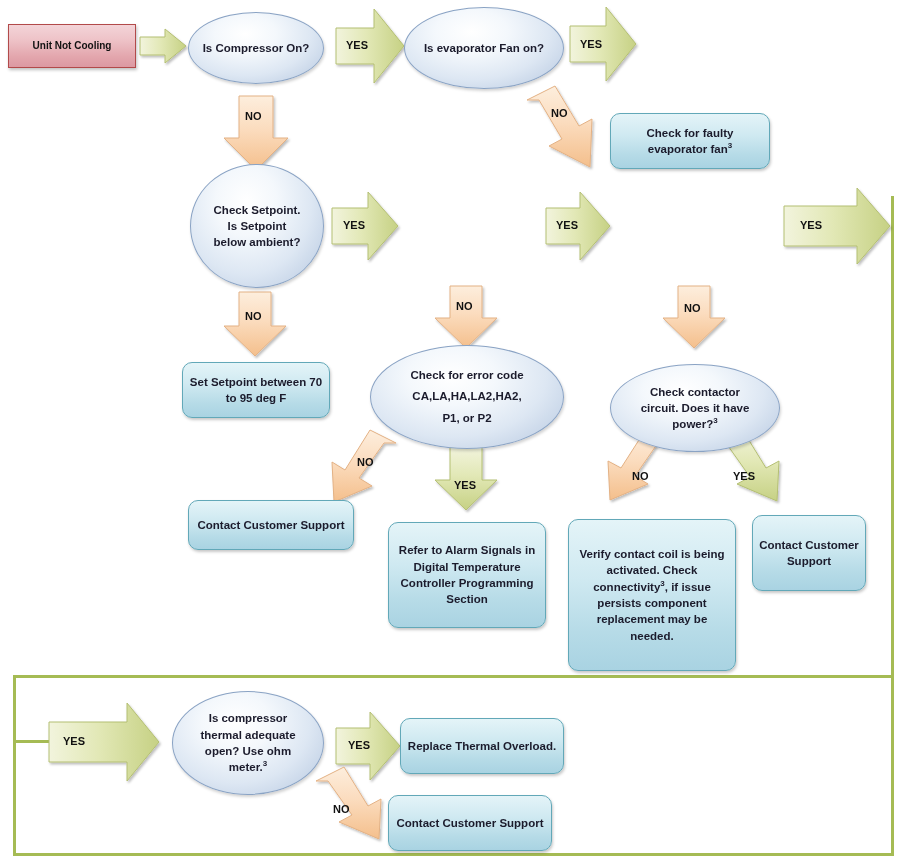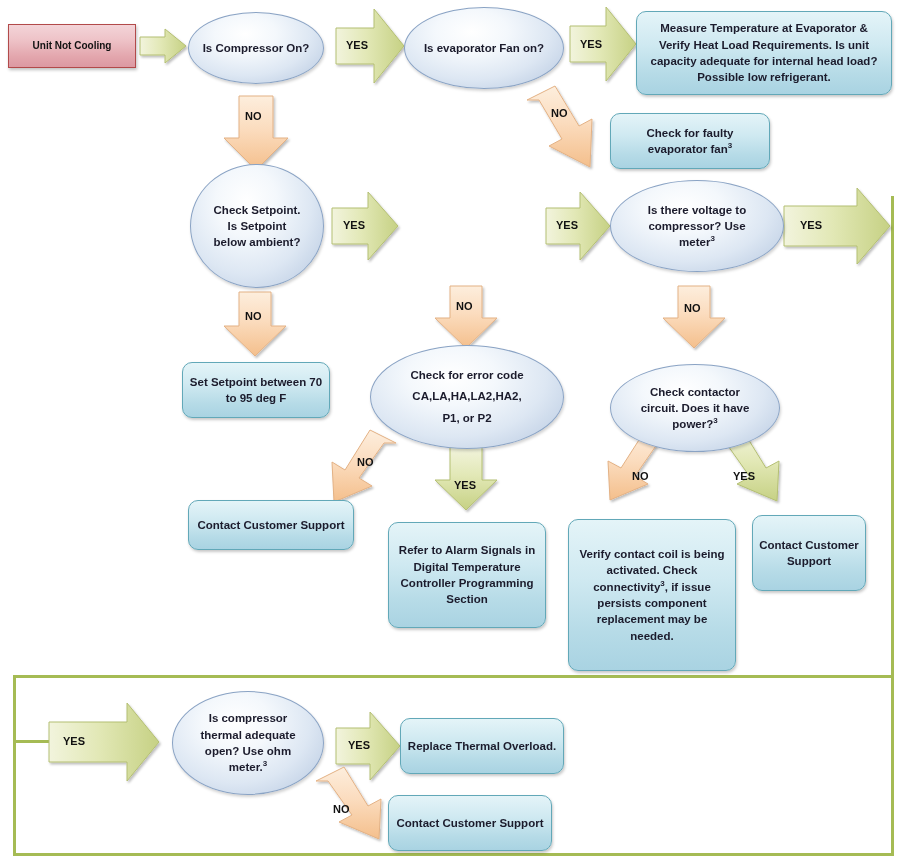--- a/index.html
+++ b/index.html
@@ -180,43 +180,33 @@
   </div>
 
   <div class="node ellipse" style="left:188px;top:12px;width:136px;height:72px;z-index:5;">
     <div class="txt">Is Compressor On?</div>
   </div>
 
   <div class="node ellipse" style="left:404px;top:7px;width:160px;height:82px;z-index:5;">
     <div class="txt">Is evaporator Fan on?</div>
   </div>
 
-  <div class="node box" style="left:636px;top:11px;width:256px;height:84px;z-index:5;">
-    <div class="txt">Measure Temperature at Evaporator &amp; Verify Heat Load Requirements.  Is unit capacity adequate for internal head load? Possible low refrigerant.</div>
-  </div>
 
   <div class="node box" style="left:610px;top:113px;width:160px;height:56px;z-index:5;overflow:hidden;">
     <div class="txt">
       <span>Check for faulty</span><br>
       <span>evaporator fan</span><span class="sup">3</span>
     </div>
   </div>
 
   <div class="node ellipse" style="left:190px;top:164px;width:134px;height:124px;z-index:5;">
     <div class="txt" style="padding:0 22px;">Check Setpoint.  Is Setpoint below ambient?</div>
   </div>
 
 
-  <div class="node ellipse" style="left:610px;top:180px;width:174px;height:92px;z-index:5;">
-    <div class="txt">
-      <span>Is there voltage to</span><br>
-      <span>compressor? Use</span><br>
-      <span>meter</span><span class="sup">3</span>
-    </div>
-  </div>
 
   <div class="node box" style="left:182px;top:362px;width:148px;height:56px;z-index:5;">
     <div class="txt">Set Setpoint between 70 to 95 deg F</div>
   </div>
 
   <div class="node ellipse" style="left:370px;top:345px;width:194px;height:104px;z-index:5;">
     <div class="txt" style="line-height:1.85;">
       <span>Check for error code</span><br>
       <span>CA,LA,HA,LA2,HA2,</span><br>
       <span>P1, or P2</span>

